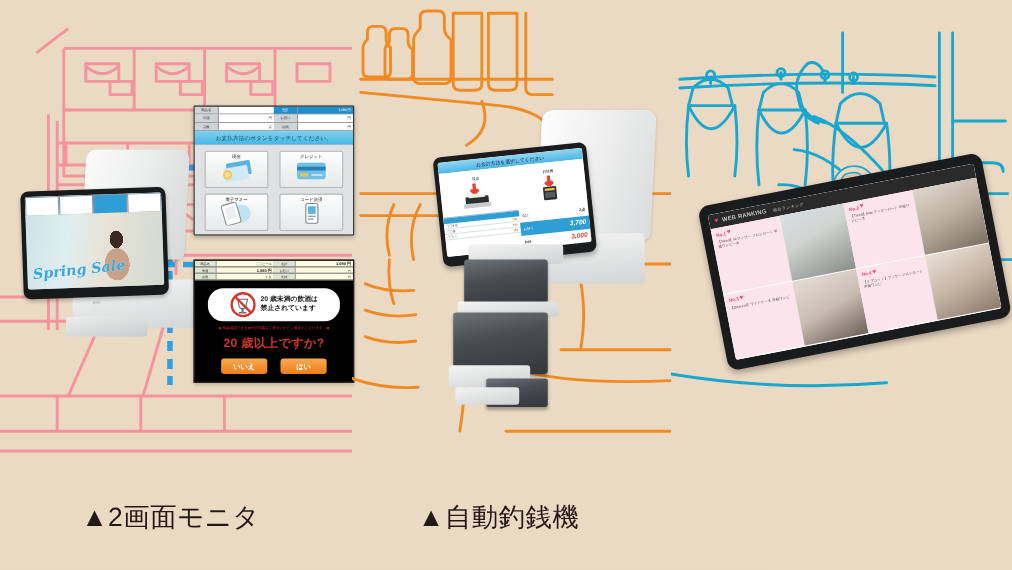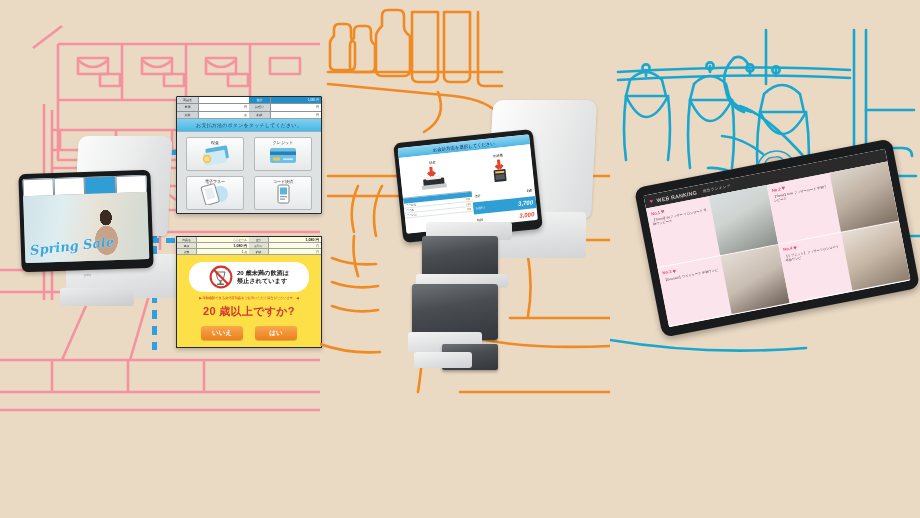--- a/index.html
+++ b/index.html
@@ -123,21 +123,21 @@
     border:1px solid #b4b9bb; border-radius:2px;
     display:flex; flex-direction:column; align-items:center; justify-content:flex-start;
     padding-top:2px; position:relative;
   }
   .pay-btn .cap { font-size:4px; color:#1d1d1d; }
   .pay-icon { position:absolute; left:50%; top:52%; transform:translate(-50%,-50%); }
 
   
   #age-screen {
     position:absolute; left:176px; top:236px; width:146px; height:112px;
-    background:#fde047; border:1.6px solid #2a2a2a;
+    background:#000000; border:1.6px solid #2a2a2a;
     box-shadow:0 2px 4px rgba(0,0,0,.22); overflow:hidden;
   }
   .age-hdr { display:flex; height:18px; border-bottom:1px solid #9aa0a3; }
   .age-hdr .side { width:50%; display:flex; flex-direction:column; }
   .age-hdr .row { flex:1; display:flex; border-bottom:.5px solid #9aa0a3; }
   .age-hdr .row:last-child { border-bottom:none; }
   .age-hdr .lbl { width:20px; background:#dfe3cf; font-size:2.8px; color:#2b2b2b;
                   display:flex; align-items:center; justify-content:center; border-right:.5px solid #9aa0a3;}
   .age-hdr .val { flex:1; background:#fdfbe0; font-size:3.6px; color:#222; text-align:right;
                   padding-right:2px; display:flex; align-items:center; justify-content:flex-end; font-weight:bold;}
@@ -664,15 +664,17 @@
                 <div class="pic" style="background:linear-gradient(160deg,#e8e0d6 0%,#c6b6a6 50%,#8b7c6d 100%);"></div>
               </div>
             </div>
           </div>
         </div>
       </div>
     </div>
   </div>
 
   <div class="captions">
+    <div class="caption" id="caption-0">▲2画面モニタ</div>
+    <div class="caption" id="caption-1">▲自動釣銭機</div>
   </div>
 
 </div>
 
 </body></html>

